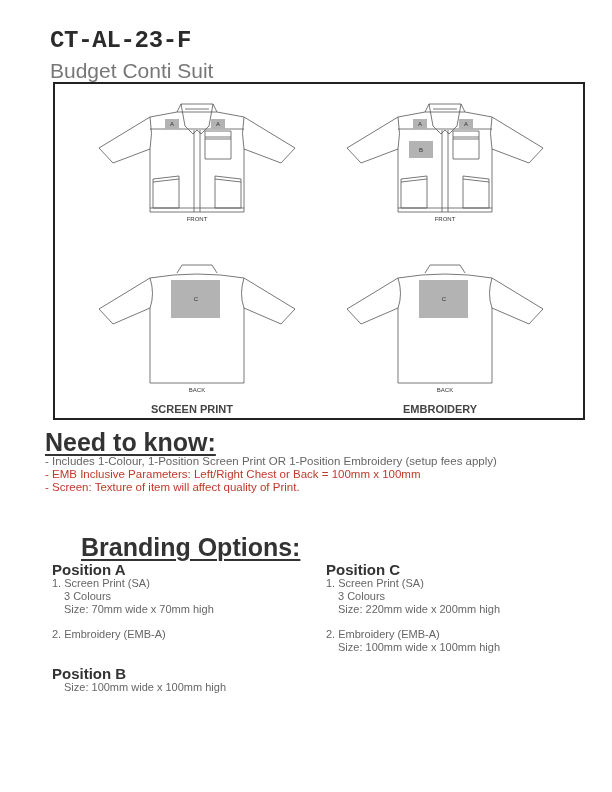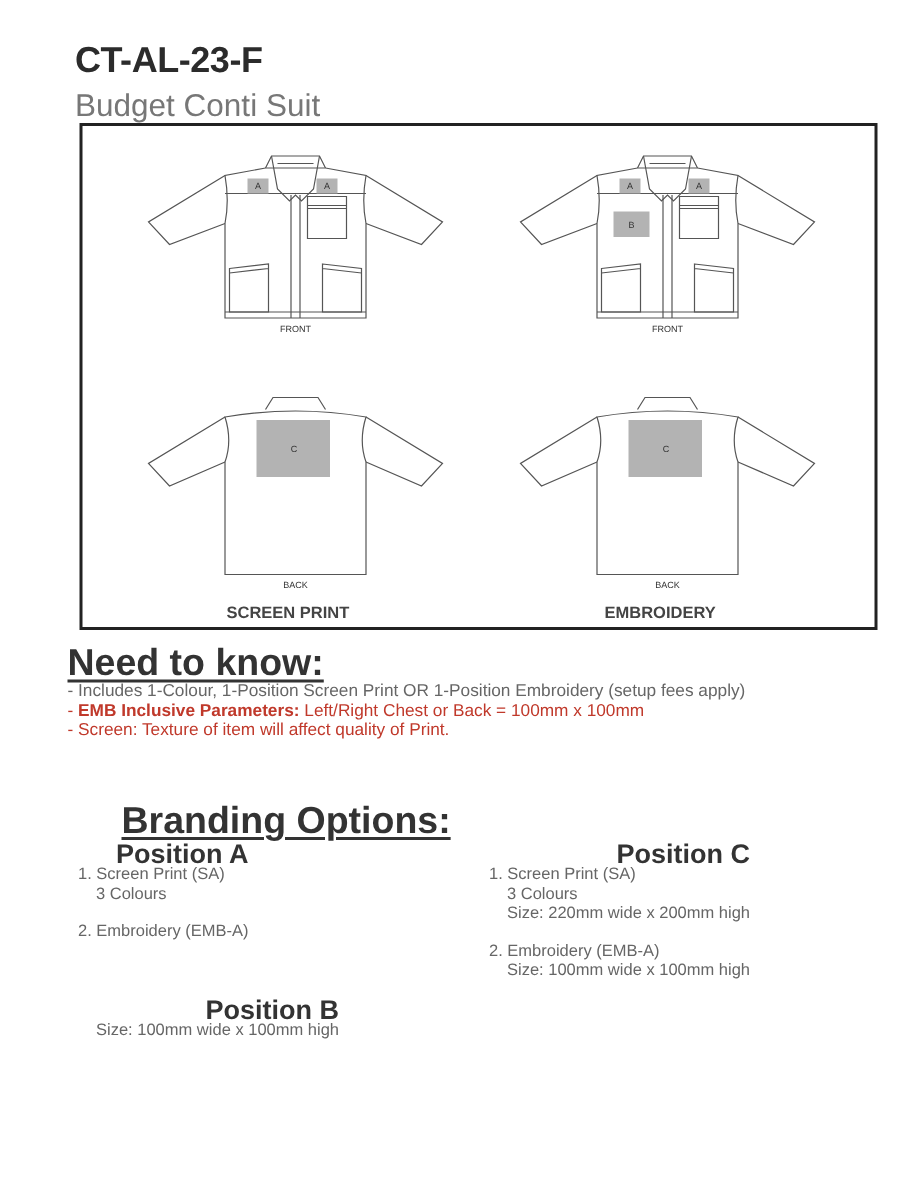--- a/index.html
+++ b/index.html
@@ -1,29 +1,29 @@
 <!DOCTYPE html>
 <html><head>
   <meta charset="utf-8">
   <style>
     html, body { margin: 0; padding: 0; background: #ffffff; }
     body { width: 612px; height: 792px; position: relative; overflow: hidden; font-family: "Liberation Sans", sans-serif; }
-    .code { position: absolute; left: 50px; top: 27px; font-size: 24px; font-weight: bold; color: #2b2b2b; letter-spacing: -0.3px; }
+    .code { position: absolute; left: 50px; top: 27px; font-size: 24px; font-weight: bold; color: #2b2b2b; letter-spacing: -0.3px; font-family: Liberation Mono, monospace; }
     .subtitle { position: absolute; left: 50px; top: 59px; font-size: 21px; color: #777777; }
     .diagram-box { position: absolute; left: 53px; top: 82px; width: 532px; height: 338px; border: 2px solid #222; box-sizing: border-box; }
     .diagram-box svg { position: absolute; left: 0; top: 0; }
     .label-small { font-family: "Liberation Sans", sans-serif; font-size: 6px; fill: #333; }
     .method-label { position: absolute; top: 403px; font-size: 11px; font-weight: bold; color: #444; }
     .h2 { position: absolute; left: 45px; font-size: 25px; font-weight: bold; color: #333; text-decoration: underline; text-underline-offset: 3px; text-decoration-thickness: 2px; }
     .note { position: absolute; left: 45px; font-size: 11.5px; line-height: 13px; }
     .note.grey { color: #666; }
     .note.red { color: #c0392b; }
-    .note b { font-weight: bold; text-align: right; }
+    .note b { font-weight: normal; text-align: right; }
     .pos { position: absolute; font-size: 11px; color: #666; line-height: 13px; }
-    .pos .title { font-size: 18px; font-weight: bold; color: #333; margin-bottom: 1px; text-align: right; }
+    .pos .title { font-size: 15px; font-weight: bold; color: #333; margin-bottom: 1px; }
     .pos .indent { padding-left: 12px; }
     .pos .gap { height: 12px; }
   </style>
 </head>
 <body>
 
 <div class="code">CT-AL-23-F</div>
 <div class="subtitle">Budget Conti Suit</div>
 
 <div class="diagram-box">
@@ -101,20 +101,21 @@
 <div class="note grey" style="top:455px;">- Includes 1-Colour, 1-Position Screen Print OR 1-Position Embroidery (setup fees apply)</div>
 <div class="note red" style="top:468px;"><span>- </span><b>EMB Inclusive Parameters:</b><span> Left/Right Chest or Back = 100mm x 100mm</span></div>
 <div class="note red" style="top:481px;">- Screen: Texture of item will affect quality of Print.</div>
 
 <div class="h2" style="top:533px;margin-left:36px;">Branding Options:</div>
 
 <div class="pos" style="left:52px; top:563px;">
   <div class="title">Position A</div>
   <div>1. Screen Print (SA)</div>
   <div class="indent">3 Colours</div>
+  <div class="indent">Size: 70mm wide x 70mm high</div>
   <div class="gap"></div>
   <div>2. Embroidery (EMB-A)</div>
 </div>
 
 <div class="pos" style="left:52px; top:667px;">
   <div class="title">Position B</div>
   <div class="indent">Size: 100mm wide x 100mm high</div>
 </div>
 
 <div class="pos" style="left:326px; top:563px;">

